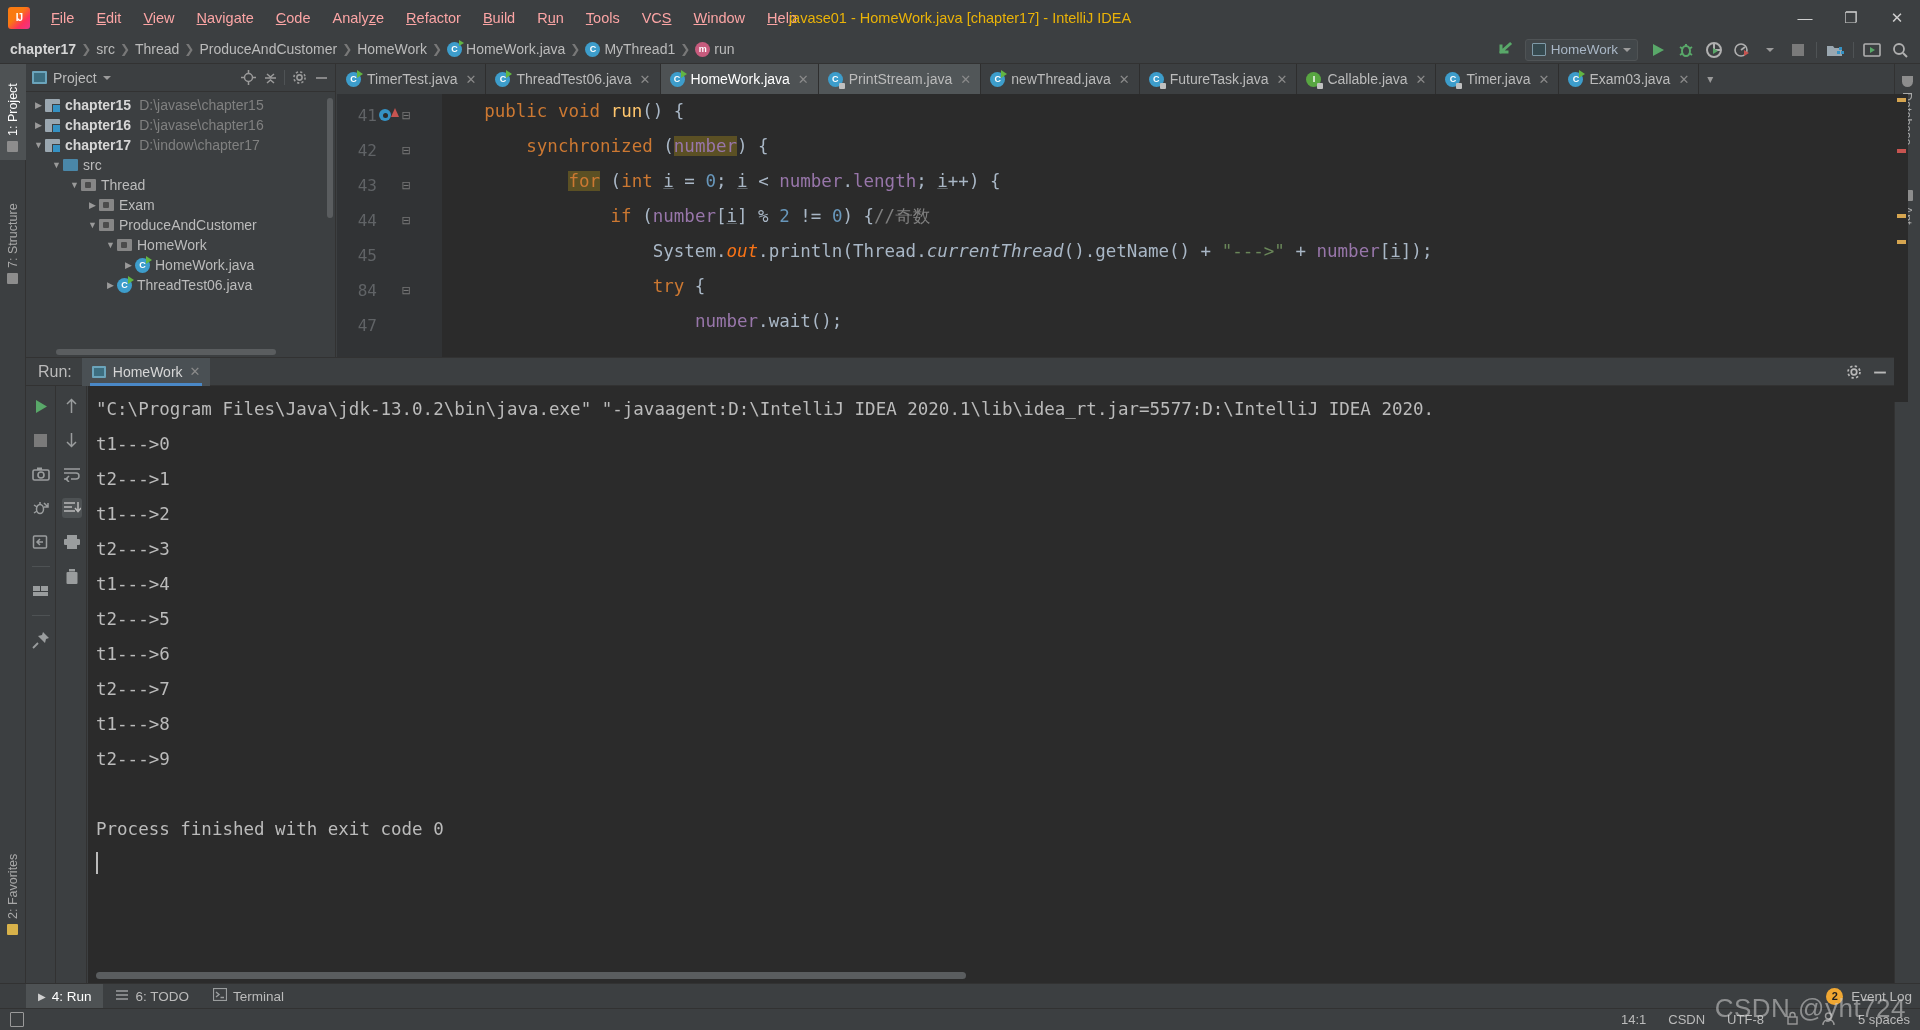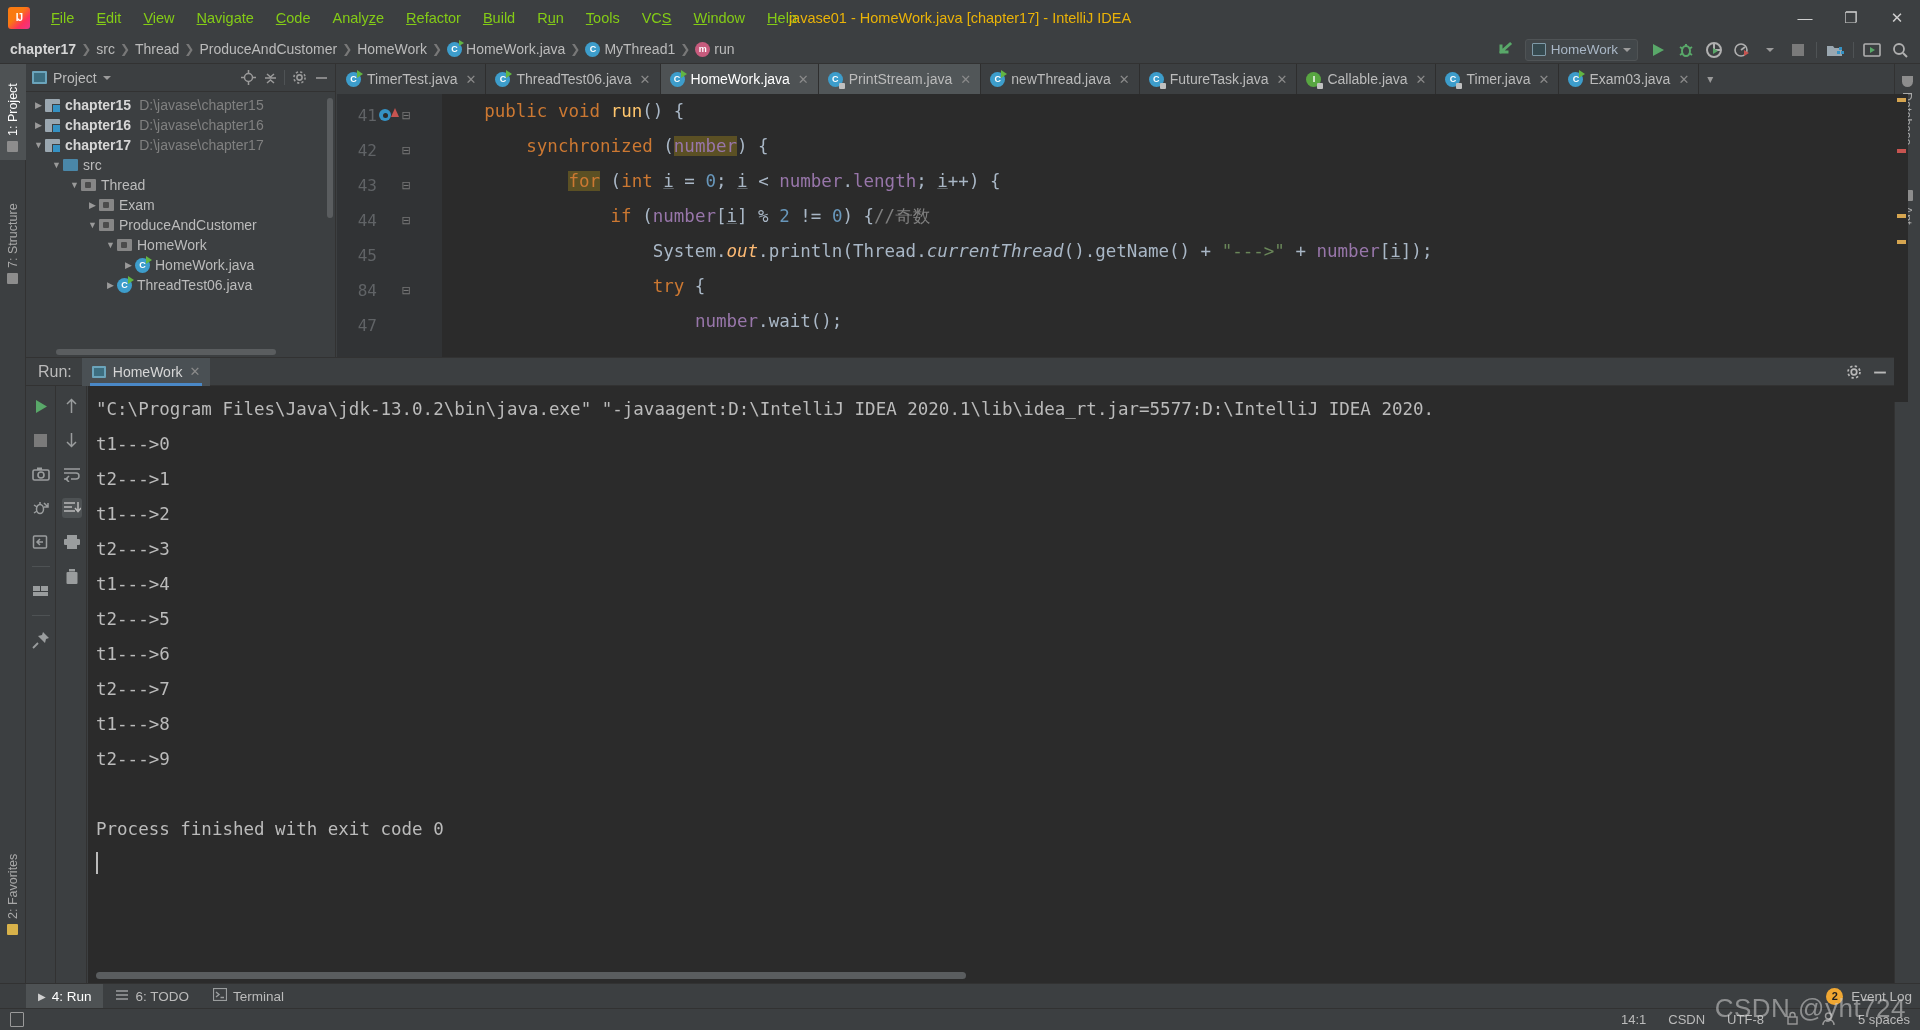--- a/index.html
+++ b/index.html
@@ -22,21 +22,21 @@
     border-radius:3px; position:relative; flex:0 0 auto;
     background:linear-gradient(135deg,#f97a12 0%, #f97a12 40%, #fe315d 70%, #ed358c 100%);
   }
   .ij-logo::after{
     content:"IJ"; position:absolute; left:0; top:0; right:0; bottom:0;
     color:#fff; font-size:10px; font-weight:bold; display:flex;
     align-items:center; justify-content:center; letter-spacing:-1px;
   }
   .menubar{ display:flex; align-items:center; gap:0px; }
   .menu-item{
-    font-size:14.5px; color:#84cc16; padding:4px 11px; cursor:default; white-space:nowrap;
+    font-size:14.5px; color:#fca5a5; padding:4px 11px; cursor:default; white-space:nowrap;
   }
   .menu-item .u{ text-decoration:underline; }
   .win-title{
     position:absolute; left:0; right:0; top:0; height:35px;
     display:flex; align-items:center; justify-content:center;
     font-size:14.5px; color:#eab308; pointer-events:none;
   }
   .win-ctrls{
     position:absolute; right:0; top:0; height:35px; display:flex; align-items:center;
   }
@@ -178,21 +178,21 @@
     color:#777; font-size:11px;
   }
   .k{ color:#cc7832; }
   .kw-hl{ color:#cc7832; background:#5b5024; }
   .num{ color:#6897bb; }
   .str{ color:#6a8759; }
   .fnc{ color:#ffc66d; }
   .fld{ color:#9876aa; }
   .fld-hl{ color:#9876aa; background:#5b5024; }
   .cmt{ color:#808080; }
-  .ital{ font-style:italic; color:#fdba74;margin-top:17px; }
+  .ital{ font-style:italic; color:#f97316;margin-top:17px; }
   .ital2{ font-style:italic; color:#a9b7c6; }
   .undr{ text-decoration:underline; text-decoration-color:#5d6367; }
   .bp-ico{
     position:absolute; left:42px; width:12px;height:12px;border-radius:50%;background:#3592c4;
     display:flex;align-items:center;justify-content:center;
   }
   .bp-ico::after{ content:""; width:5px;height:5px;border-radius:50%;background:#2b2b2b; }
   .run-arrow{
     position:absolute; left:54px; width:0;height:0;
     border-bottom:9px solid #c75450; border-left:4px solid transparent; border-right:4px solid transparent;
@@ -488,21 +488,21 @@
         <div class="trow" style="padding-left: 6px;">
           <span class="arrow">▶</span>
           <span class="mod-ico"></span>
           <span class="tlabel bold">chapter16</span>
           <span class="tpath">D:\javase\chapter16</span>
         </div>
         <div class="trow" style="padding-left: 6px;">
           <span class="arrow">▼</span>
           <span class="mod-ico"></span>
           <span class="tlabel bold">chapter17</span>
-          <span class="tpath">D:\javase\chapter17</span>
+          <span class="tpath">D:\indow\chapter17</span>
         </div>
         <div class="trow" style="padding-left: 24px;">
           <span class="arrow">▼</span>
           <span class="fld-blue"></span>
           <span class="tlabel">src</span>
         </div>
         <div class="trow" style="padding-left: 42px;">
           <span class="arrow">▼</span>
           <span class="pkg-ico"></span>
           <span class="tlabel">Thread</span>

